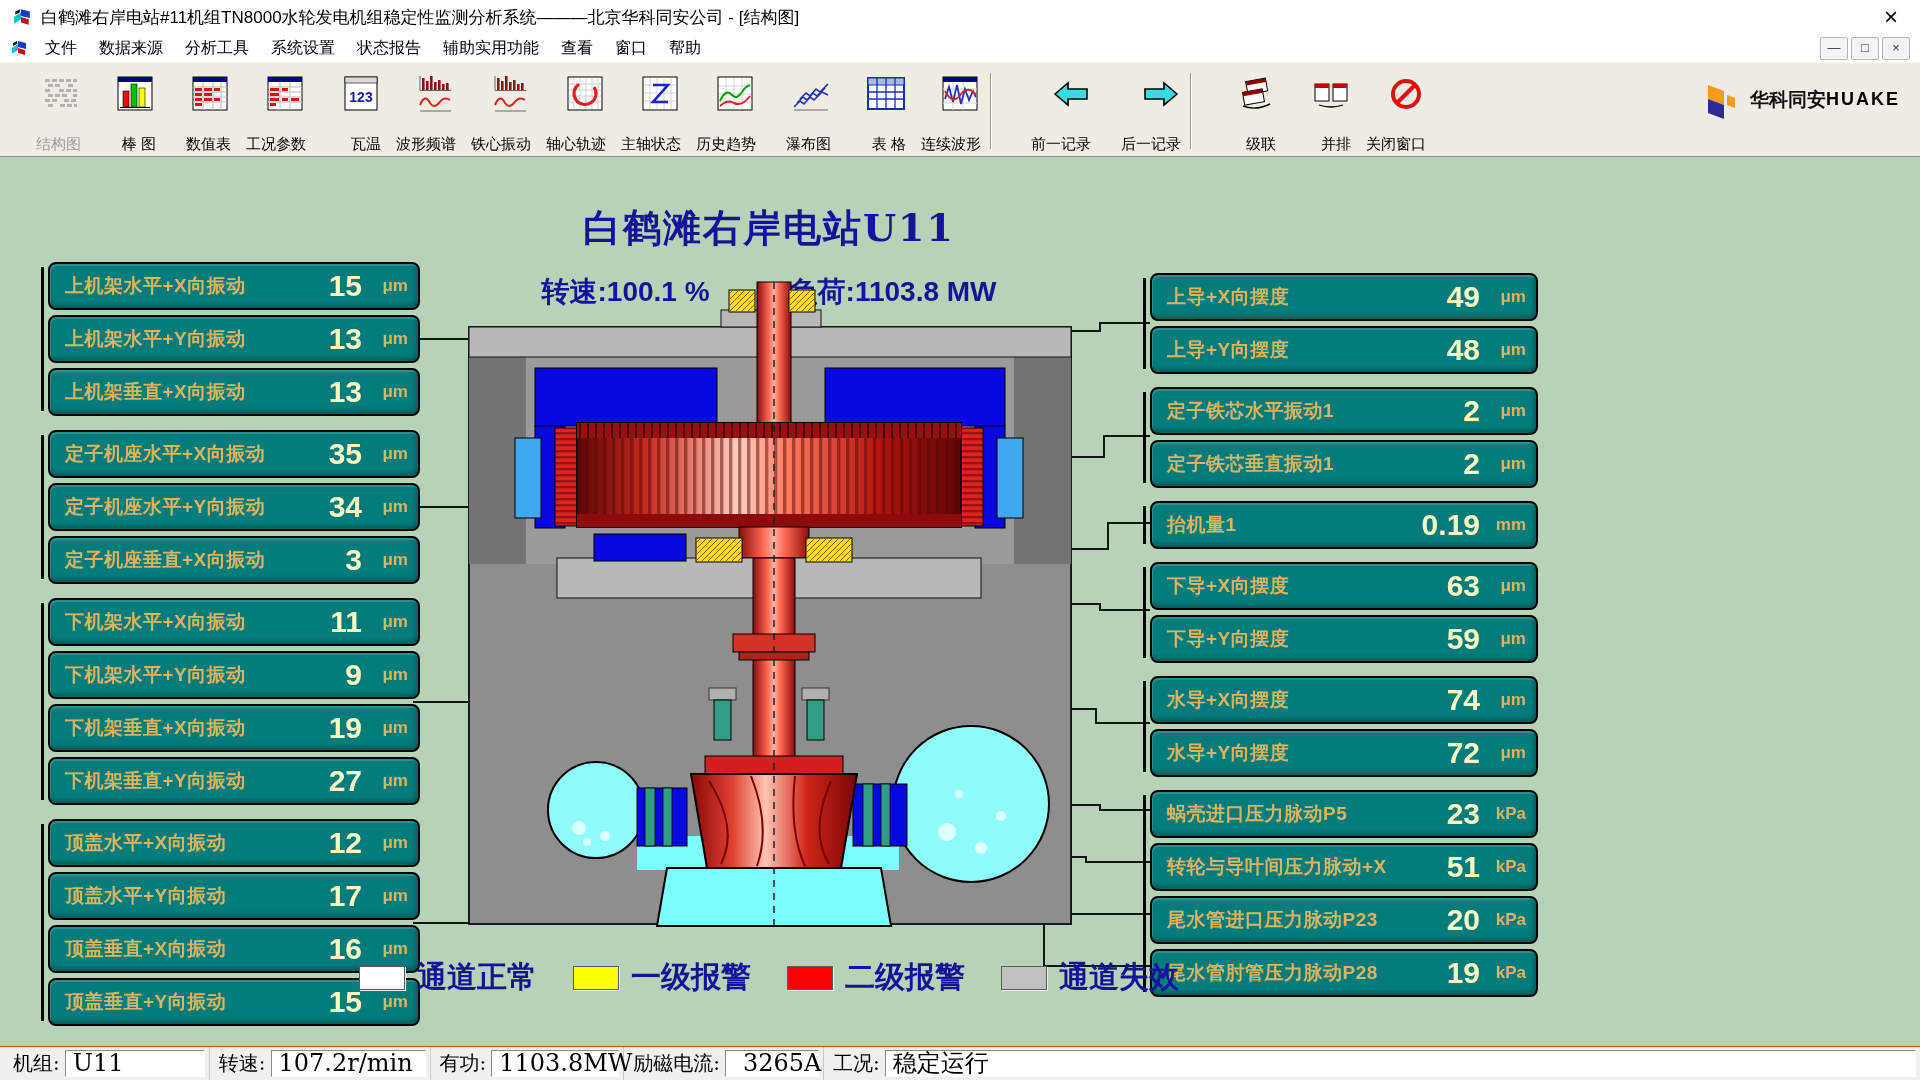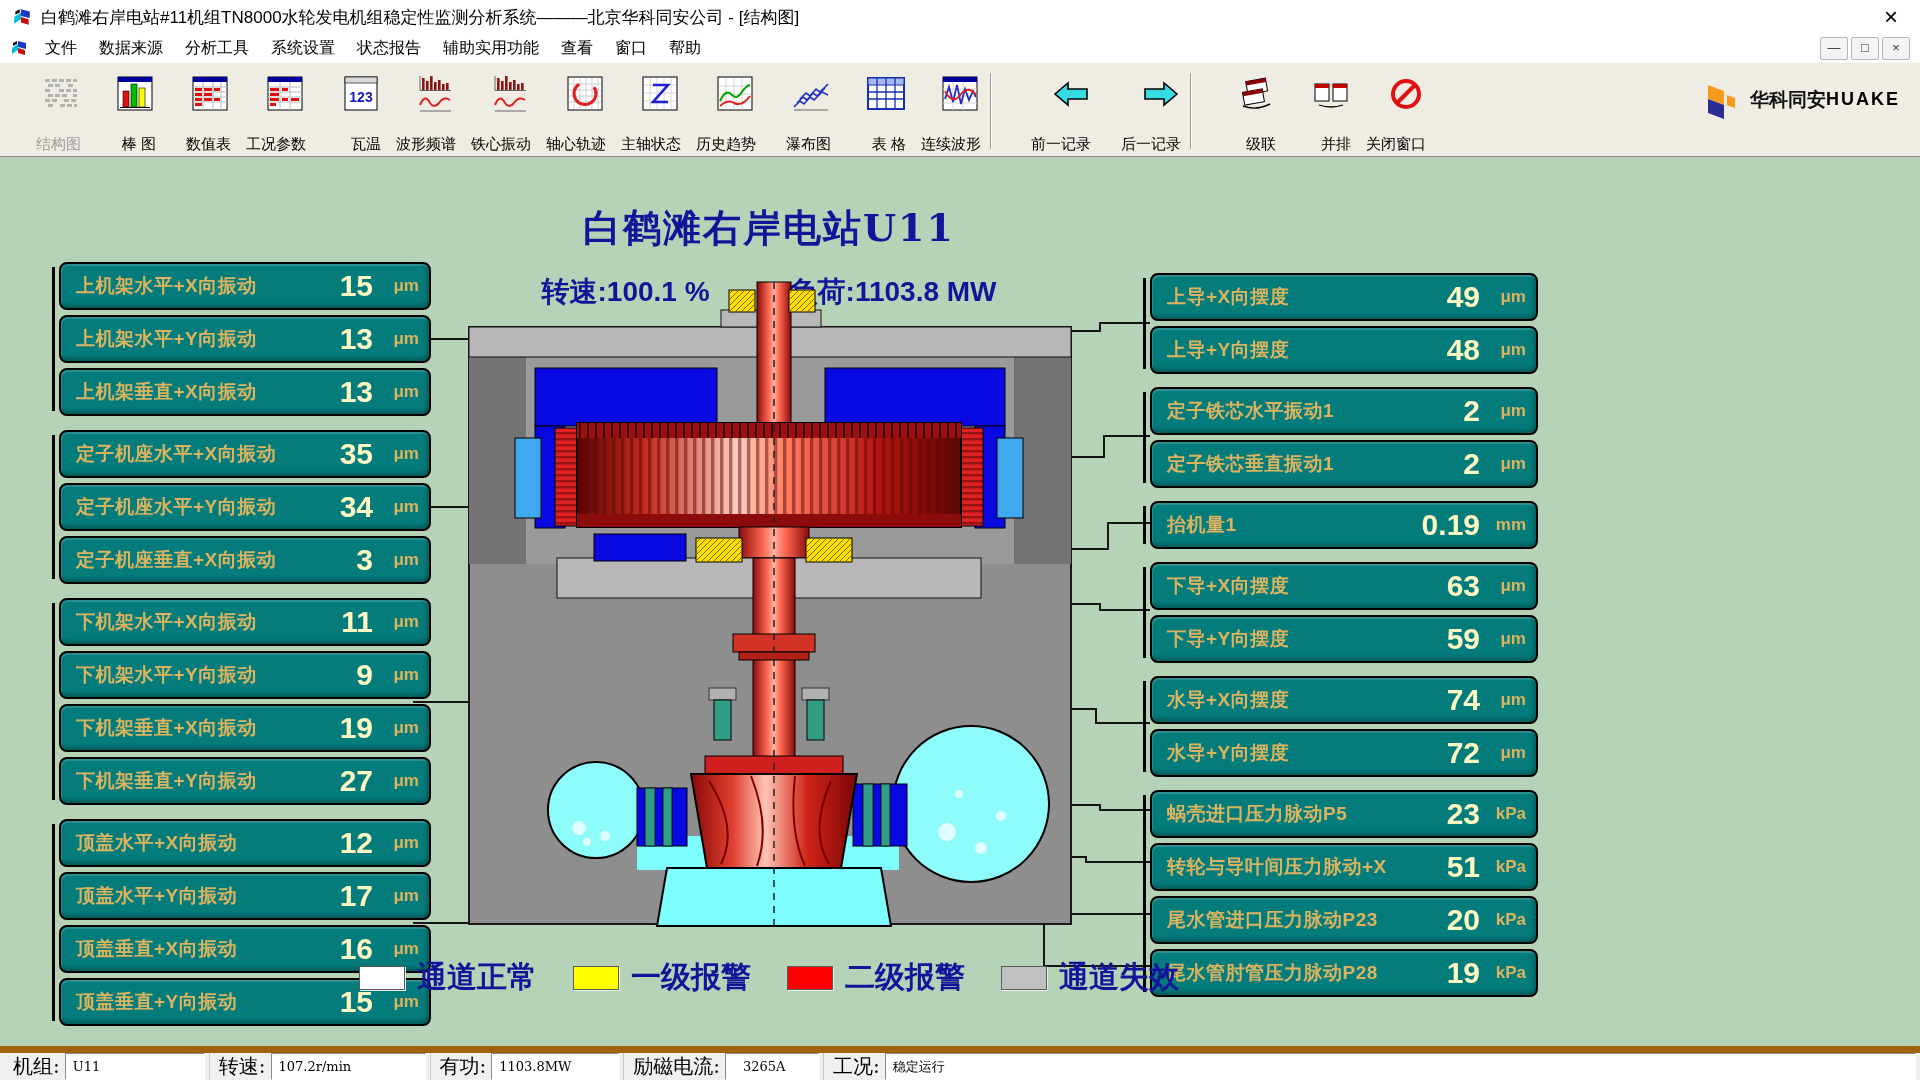--- a/index.html
+++ b/index.html
@@ -41,45 +41,45 @@
   .station-title{position:absolute;left:459px;width:620px;top:46px;text-align:center;
                  font-family:"DejaVu Serif","Liberation Serif",serif;
                  font-size:38px;font-weight:bold;color:#14149a;letter-spacing:2px;}
   .kpi-line{position:absolute;left:409px;width:720px;top:116px;display:flex;justify-content:center;
             gap:80px;font-size:28px;font-weight:bold;color:#14149a;white-space:nowrap;}
 
   #connector-overlay{position:absolute;left:0;top:0;pointer-events:none;}
   #diagram-wrap{position:absolute;left:459px;top:119px;width:620px;height:655px;}
 
   .col{position:absolute;display:flex;flex-direction:column;}
-  #left-col{left:59px;top:105px;width:372px;gap:14px;}
+  #left-col{left:48px;top:105px;width:372px;gap:14px;}
   #right-col{left:1150px;top:116px;width:388px;gap:13px;}
   .mgroup{display:flex;flex-direction:column;gap:5px;position:relative;}
   .mgroup::before{content:"";position:absolute;left:-7px;top:5px;bottom:5px;width:3px;background:#000;}
   .mbox{height:48px;background:#047c7c;border:2px solid #000;border-radius:8px;
         display:flex;align-items:center;padding:0 10px 0 15px;box-sizing:border-box;
         box-shadow:inset 1px 2px 0 rgba(255,255,255,.16), inset -2px -3px 4px rgba(0,0,0,.28);}
   .mlabel{font-size:19px;font-weight:bold;color:#dcb45f;flex:1;white-space:nowrap;letter-spacing:.5px;}
   .mvalue{font-size:30px;font-weight:bold;color:#fef9c3;text-align:right;min-width:72px;white-space:nowrap;}
   .munit{font-size:17px;font-weight:bold;color:#dcb45f;width:46px;text-align:right;white-space:nowrap;}
 
   .legend{position:absolute;left:409px;width:720px;top:800px;display:flex;justify-content:center;
           align-items:center;gap:36px;}
   .legend-item{display:flex;align-items:center;gap:12px;}
   .lswatch{width:44px;height:22px;border:1px solid #5a5a5a;box-shadow:1px 1px 0 #e8f2e8;display:inline-block;}
   .ltext{font-size:30px;font-weight:bold;color:#14149a;white-space:nowrap;}
 
   
   .statusbar{position:absolute;left:0;right:0;bottom:0;height:34px;background:#f0f0f0;
-             border-top:7px solid #a16207;display:flex;align-items:center;padding-left:4px;
+             border-top:1px solid #a16207;display:flex;align-items:center;padding-left:4px;
              font-family:"DejaVu Serif","Liberation Serif",serif;box-sizing:border-box;}
   .sfield{display:flex;align-items:center;height:100%;padding-right:4px;border-right:1px solid #c9c9c9;}
   .slabel{font-size:20px;color:#000;padding:0 5px 0 9px;white-space:nowrap;}
   .svalue{height:27px;background:#fff;border:1px solid;border-color:#8a8a8a #ffffff #ffffff #8a8a8a;
-          font-size:13px;line-height:25px;padding:0 7px;box-sizing:border-box;white-space:nowrap;color:#000;}
+          font-size:24px;line-height:25px;padding:0 7px;box-sizing:border-box;white-space:nowrap;color:#000;}
 </style>
 </head>
 <body>
 
 <div class="window">
 
   <div class="titlebar">
     <span style="display:inline-flex;">
       <svg width="20" height="20" viewBox="0 0 18 18">
           <polygon points="2,9 8,5 8,11 2,15" fill="#00c0d8"></polygon>

